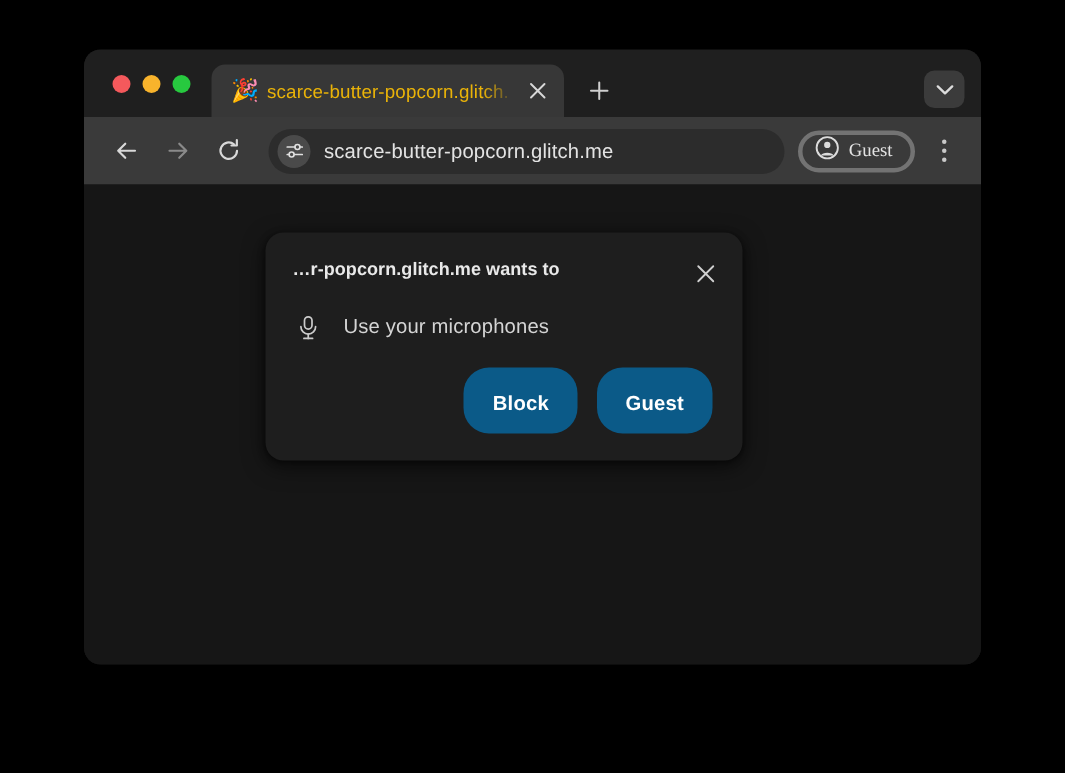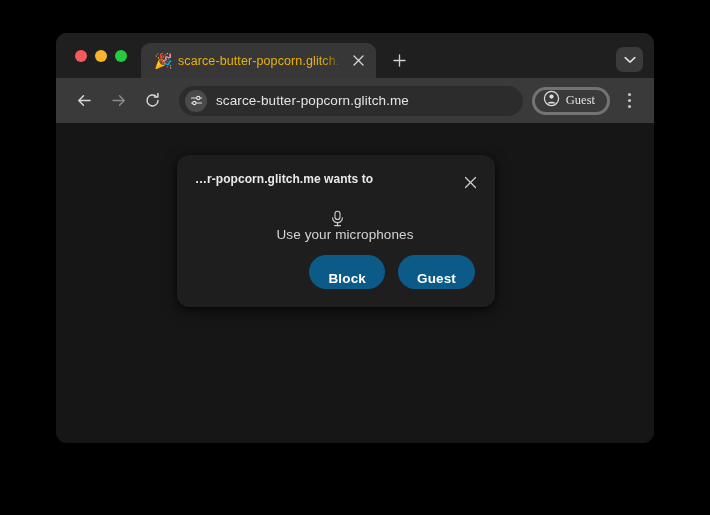--- a/index.html
+++ b/index.html
@@ -245,23 +245,22 @@
     height: 22px;
     display: flex;
     align-items: center;
     justify-content: center;
     flex: none;
     margin-top: -1px;
     border-radius: 50%;
   }
   #dialog-permission-row {
     display: flex;
-    align-items: center;
+    align-items: flex-start;
     padding: 17px 18px 0 20px;
-    flex-direction: column;
   }
   #mic-icon {
     width: 16px;
     flex: none;
     display: flex;
     align-items: center;
     justify-content: center;
   }
   #permission-label {
     margin-left: 16px;
@@ -270,21 +269,21 @@
     letter-spacing: 0.1px;
   }
   #dialog-actions {
     position: absolute;
     right: 20px;
     bottom: 18px;
     display: flex;
     gap: 13px;
   }
   .dialog-button {
-    height: 34px;
+    height: 44px;
     min-width: 68px;
     border: none;
     border-radius: 17px;
     background: #0b5a88;
     color: #ffffff;
     font-size: 13.5px;
     font-weight: bold;
     font-family: "Liberation Sans", sans-serif;
     padding: 16px 19px;
     cursor: pointer;

